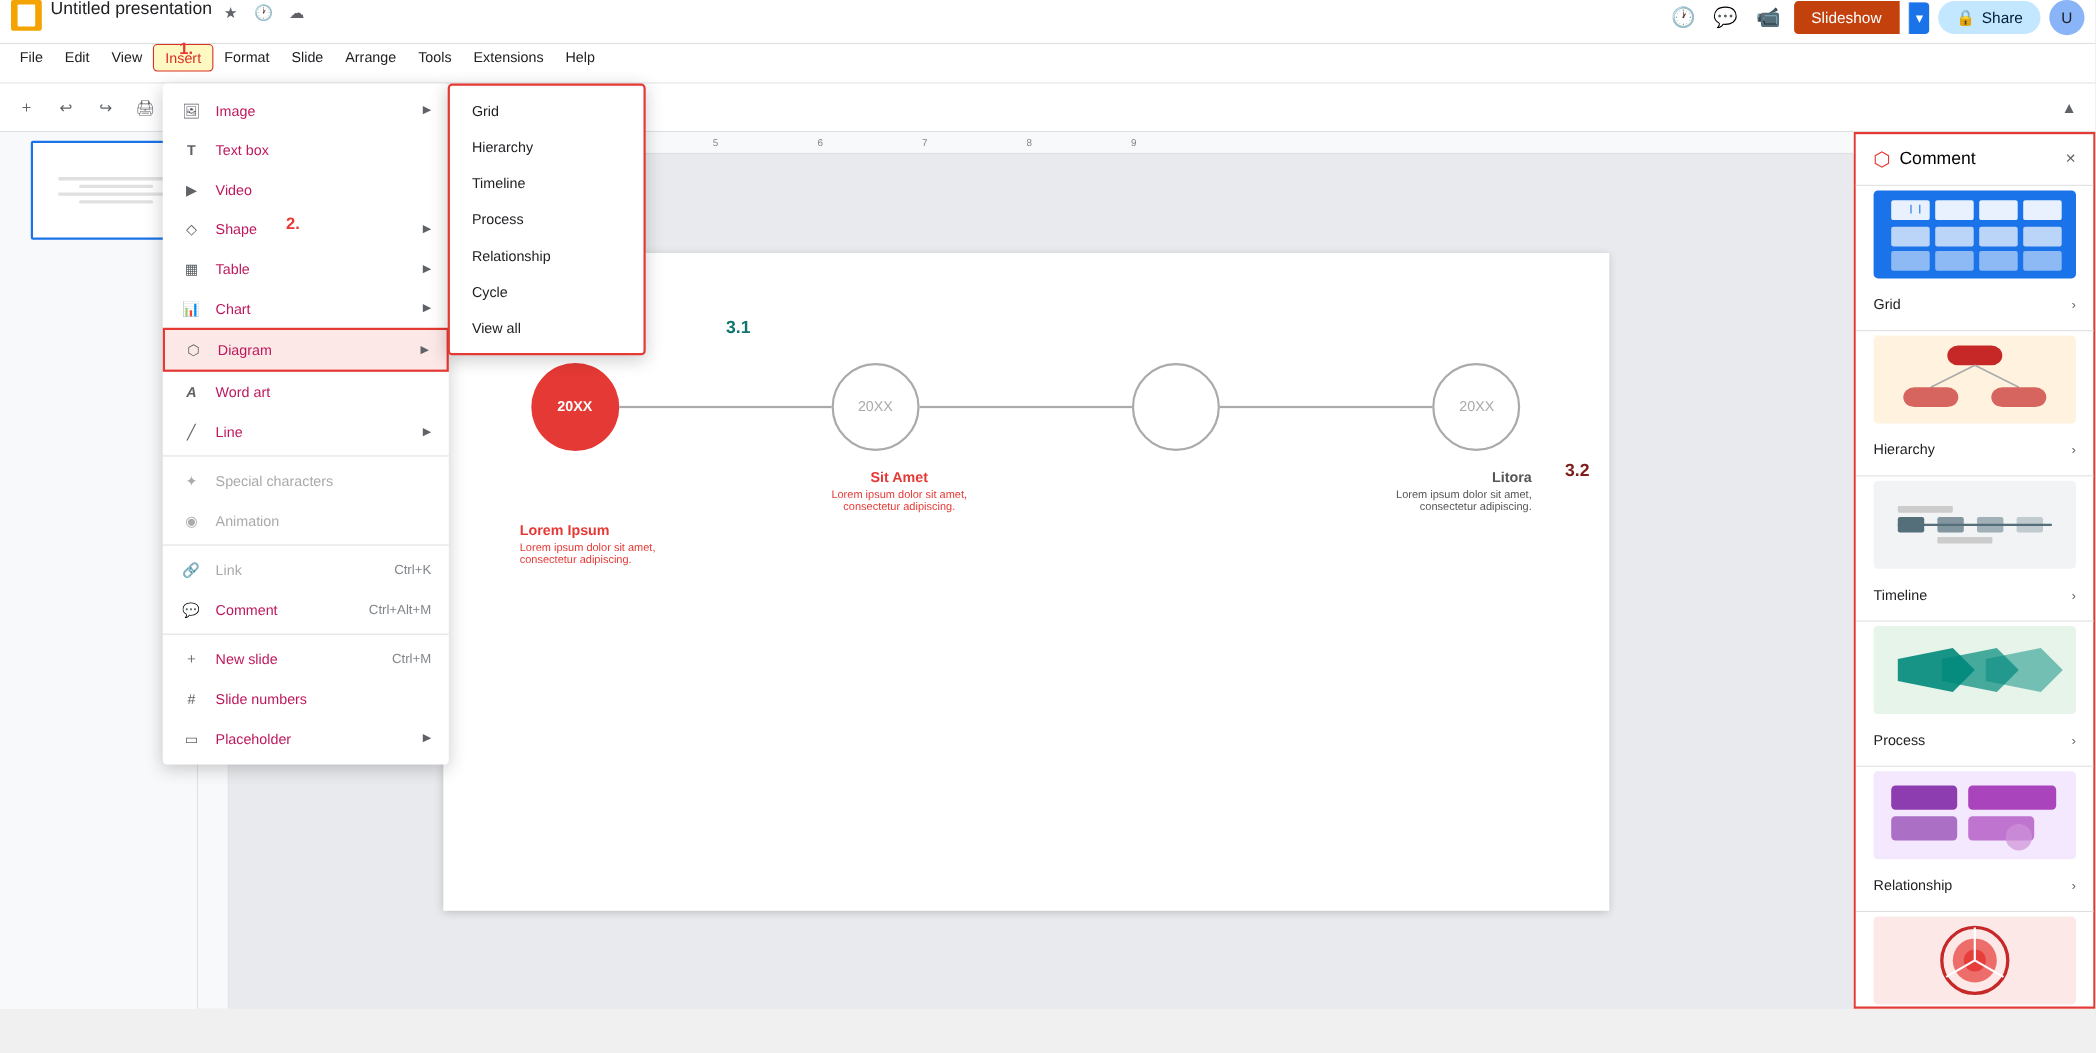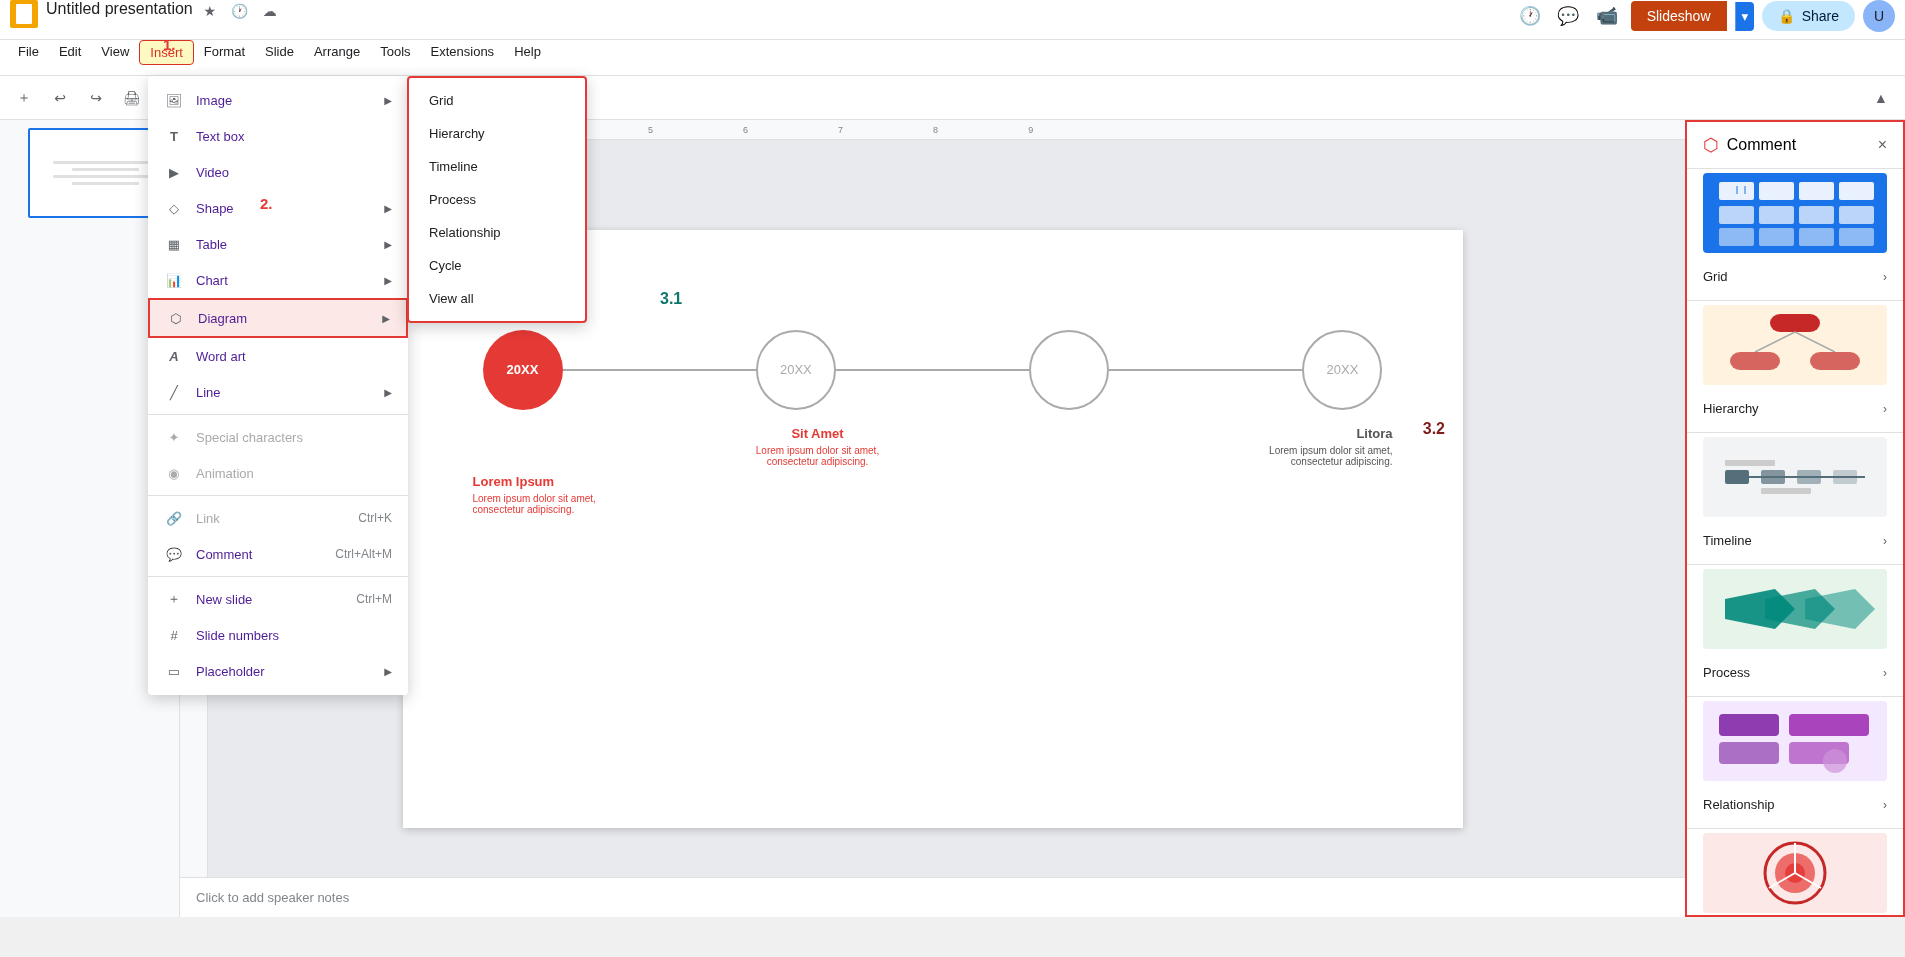--- a/index.html
+++ b/index.html
@@ -264,21 +264,21 @@
       background: #fce8e6;
     }
     .menu-row-icon {
       width: 20px; height: 20px;
       display: flex; align-items: center; justify-content: center;
       color: #5f6368;
       flex-shrink: 0;
     }
     .menu-row-label {
       flex: 1;
-      color: #4c1d95;
+      color: #be185d;
     }
     .menu-row-shortcut {
       color: #80868b;
       font-size: 12px;
     }
     .menu-row-arrow {
       color: #5f6368;
       font-size: 10px;
     }
     .menu-divider {
@@ -468,23 +468,20 @@
           <div style="font-size:10px;color:#e53935;margin-top:4px;">Lorem ipsum dolor sit amet,<br>consectetur adipiscing.</div>
         </div>
         <div style="flex:1;"></div>
         <div style="flex:1;text-align:right;padding-right:10px;">
           <div style="font-size:13px;font-weight:bold;color:#555;">Litora</div>
           <div style="font-size:10px;color:#555;margin-top:4px;">Lorem ipsum dolor sit amet,<br>consectetur adipiscing.</div>
         </div>
       </div>
     </div>
 
-    <div class="speaker-notes">
-      <span>Click to add speaker notes</span>
-    </div>
 
     <div style="position:absolute;top:170px;left:480px;color:#0f766e;font-size:16px;font-weight:bold;pointer-events:none;z-index:200;">3.1</div>
 
     <div style="position:absolute;top:300px;right:240px;color:#7f1d1d;font-size:16px;font-weight:bold;pointer-events:none;z-index:200;">3.2</div>
   </div>
 
   <div class="diagrams-panel">
     <div class="diagrams-panel-header">
       <span style="color:#e53935;font-size:18px;">⬡</span>
       <span class="diagrams-panel-title">Comment</span>

